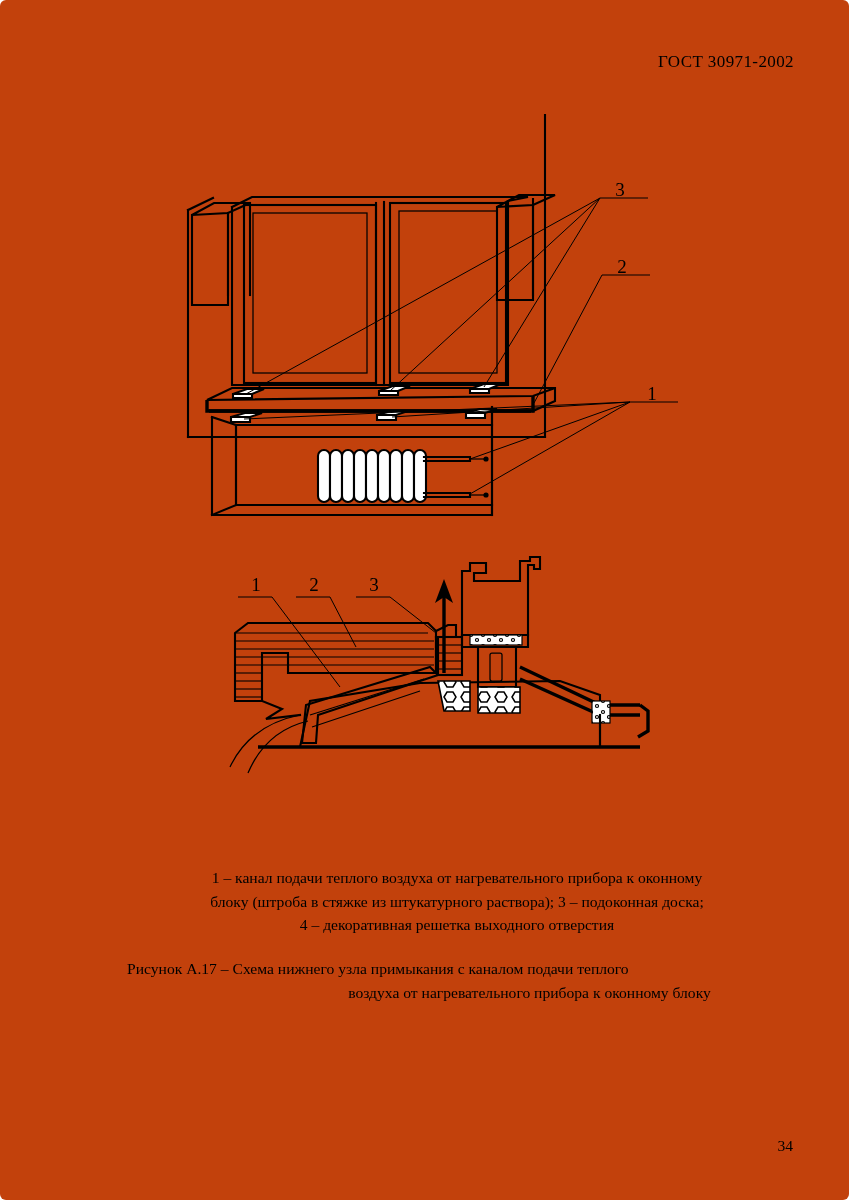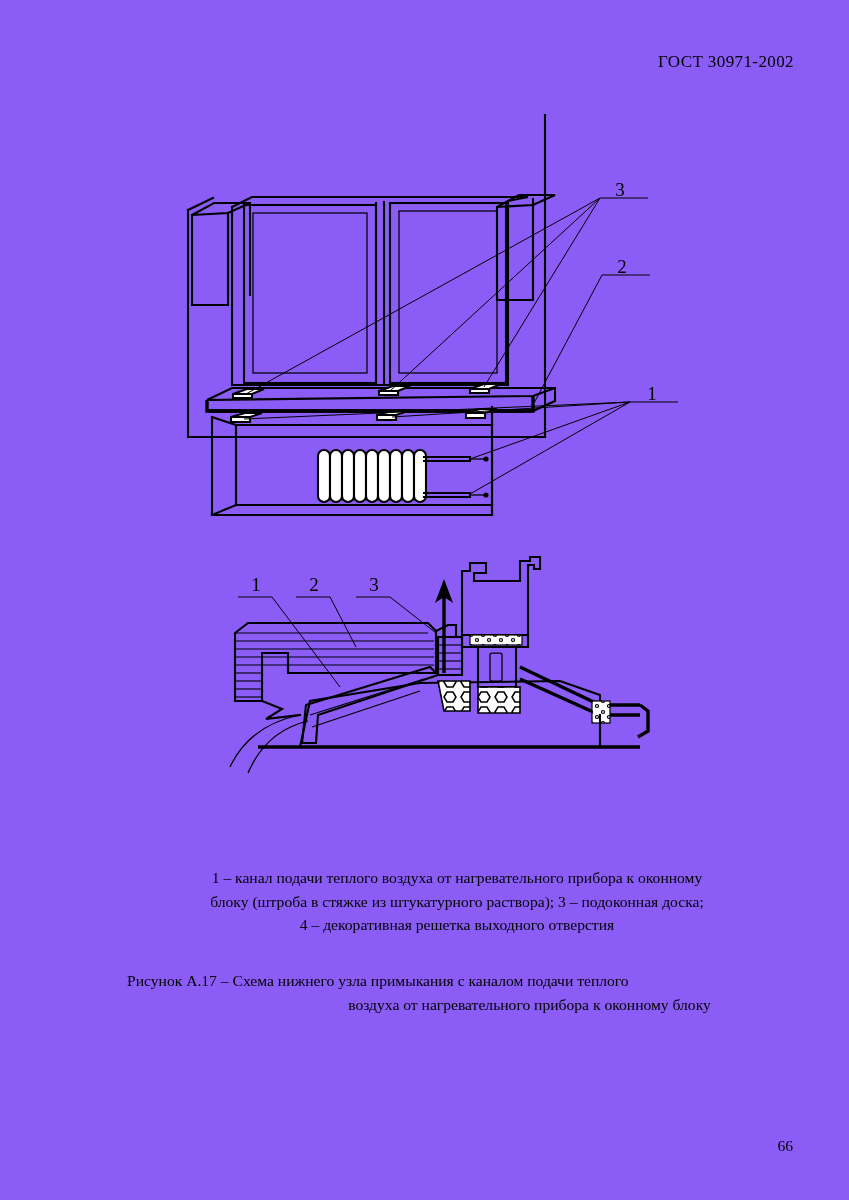--- a/index.html
+++ b/index.html
@@ -13,21 +13,22 @@
     height: 1200px;
     position: relative;
     font-family: "Liberation Serif", "DejaVu Serif", serif;
     color: #000000;
     overflow: hidden;
   }
 
   .page {
     position: absolute;
     inset: 0;
-    background: #8b5cf6;
+    background: #c2410c;
+    border-radius: 6px;
   }
 
   
   .doc-header {
     position: absolute;
     top: 52px;
     right: 55px;
     font-size: 17px;
     letter-spacing: 0.4px;
     white-space: nowrap;
@@ -67,21 +68,20 @@
   }
   .legend div { white-space: nowrap; text-align: center; }
 
   .fig-caption {
     position: absolute;
     left: 127px;
     top: 957px;
     width: 660px;
     font-size: 15.6px;
     line-height: 1.52;
-    margin-top: 12px;
   }
   .fig-caption .l1 { display: block; white-space: nowrap; }
   .fig-caption .l2 { display: block; white-space: nowrap; padding-left: 145px; text-align: center; }
 
   
   .page-number {
     position: absolute;
     right: 56px;
     bottom: 45px;
     font-size: 15.6px;
@@ -363,15 +363,15 @@
     <div>1 – канал подачи теплого воздуха от нагревательного прибора к оконному</div>
     <div>блоку (штроба в стяжке из штукатурного раствора);  3 – подоконная доска;</div>
     <div>4 – декоративная решетка выходного отверстия</div>
   </div>
 
   <div class="fig-caption">
     <span class="l1">Рисунок А.17 – Схема  нижнего узла примыкания с каналом подачи теплого</span>
     <span class="l2">воздуха от  нагревательного прибора к оконному блоку</span>
   </div>
 
-  <div class="page-number">66</div>
+  <div class="page-number">34</div>
 
 </div>
 
 </body></html>

